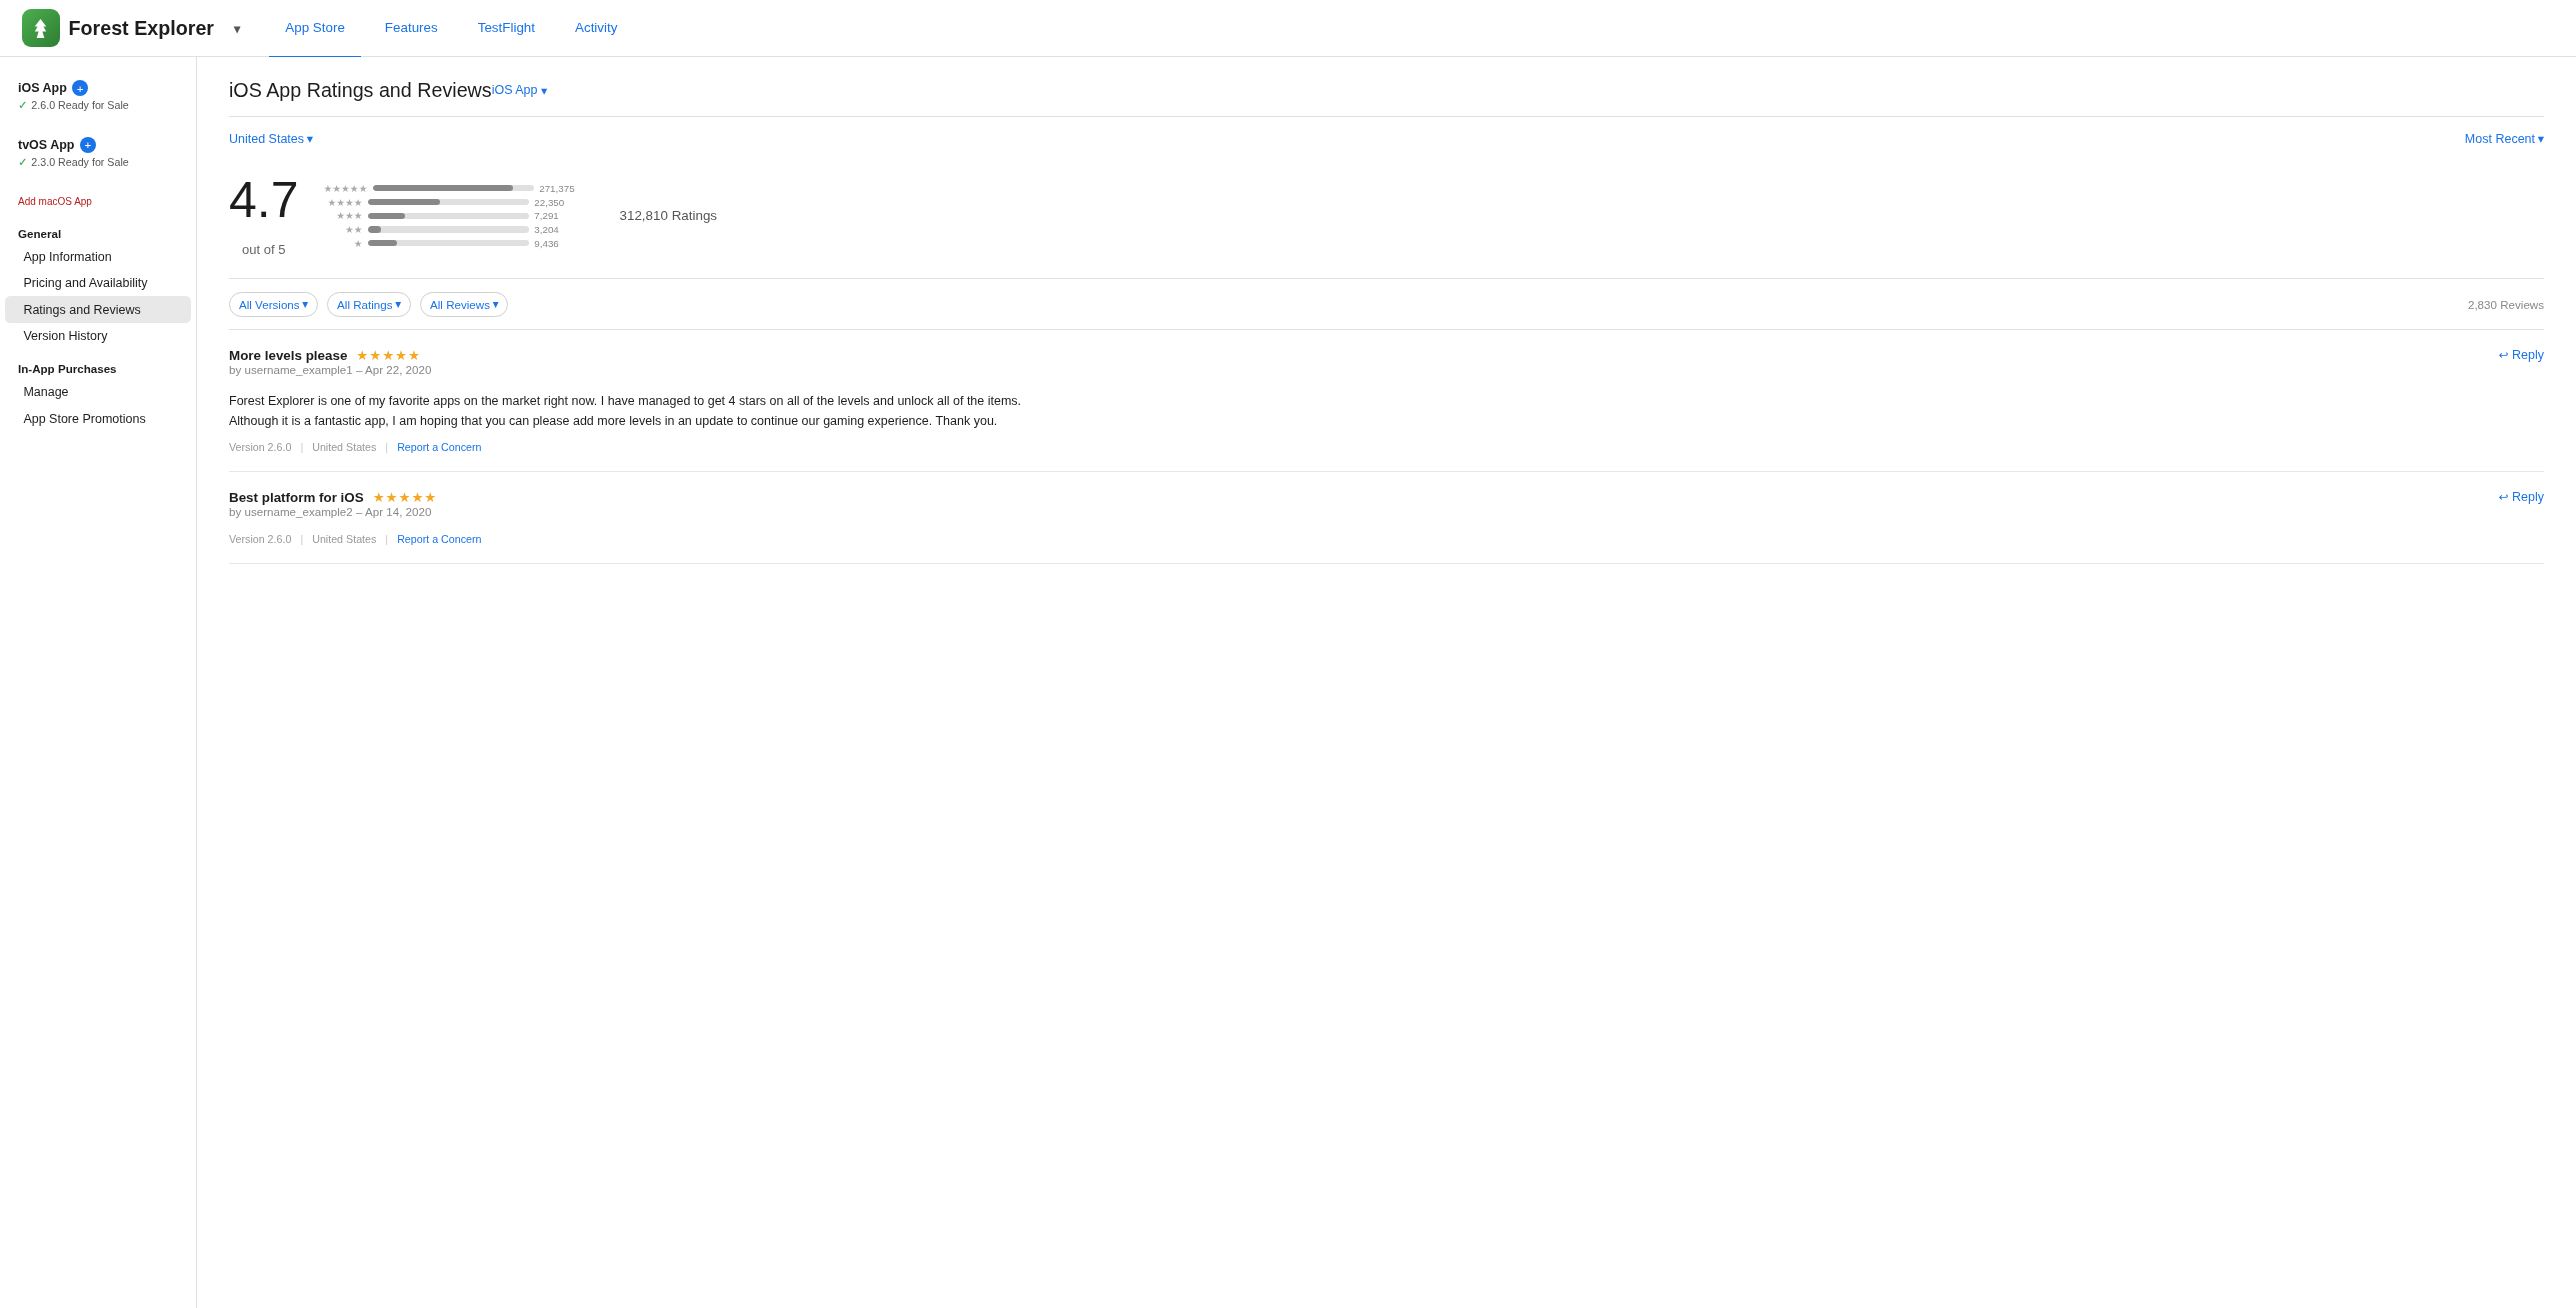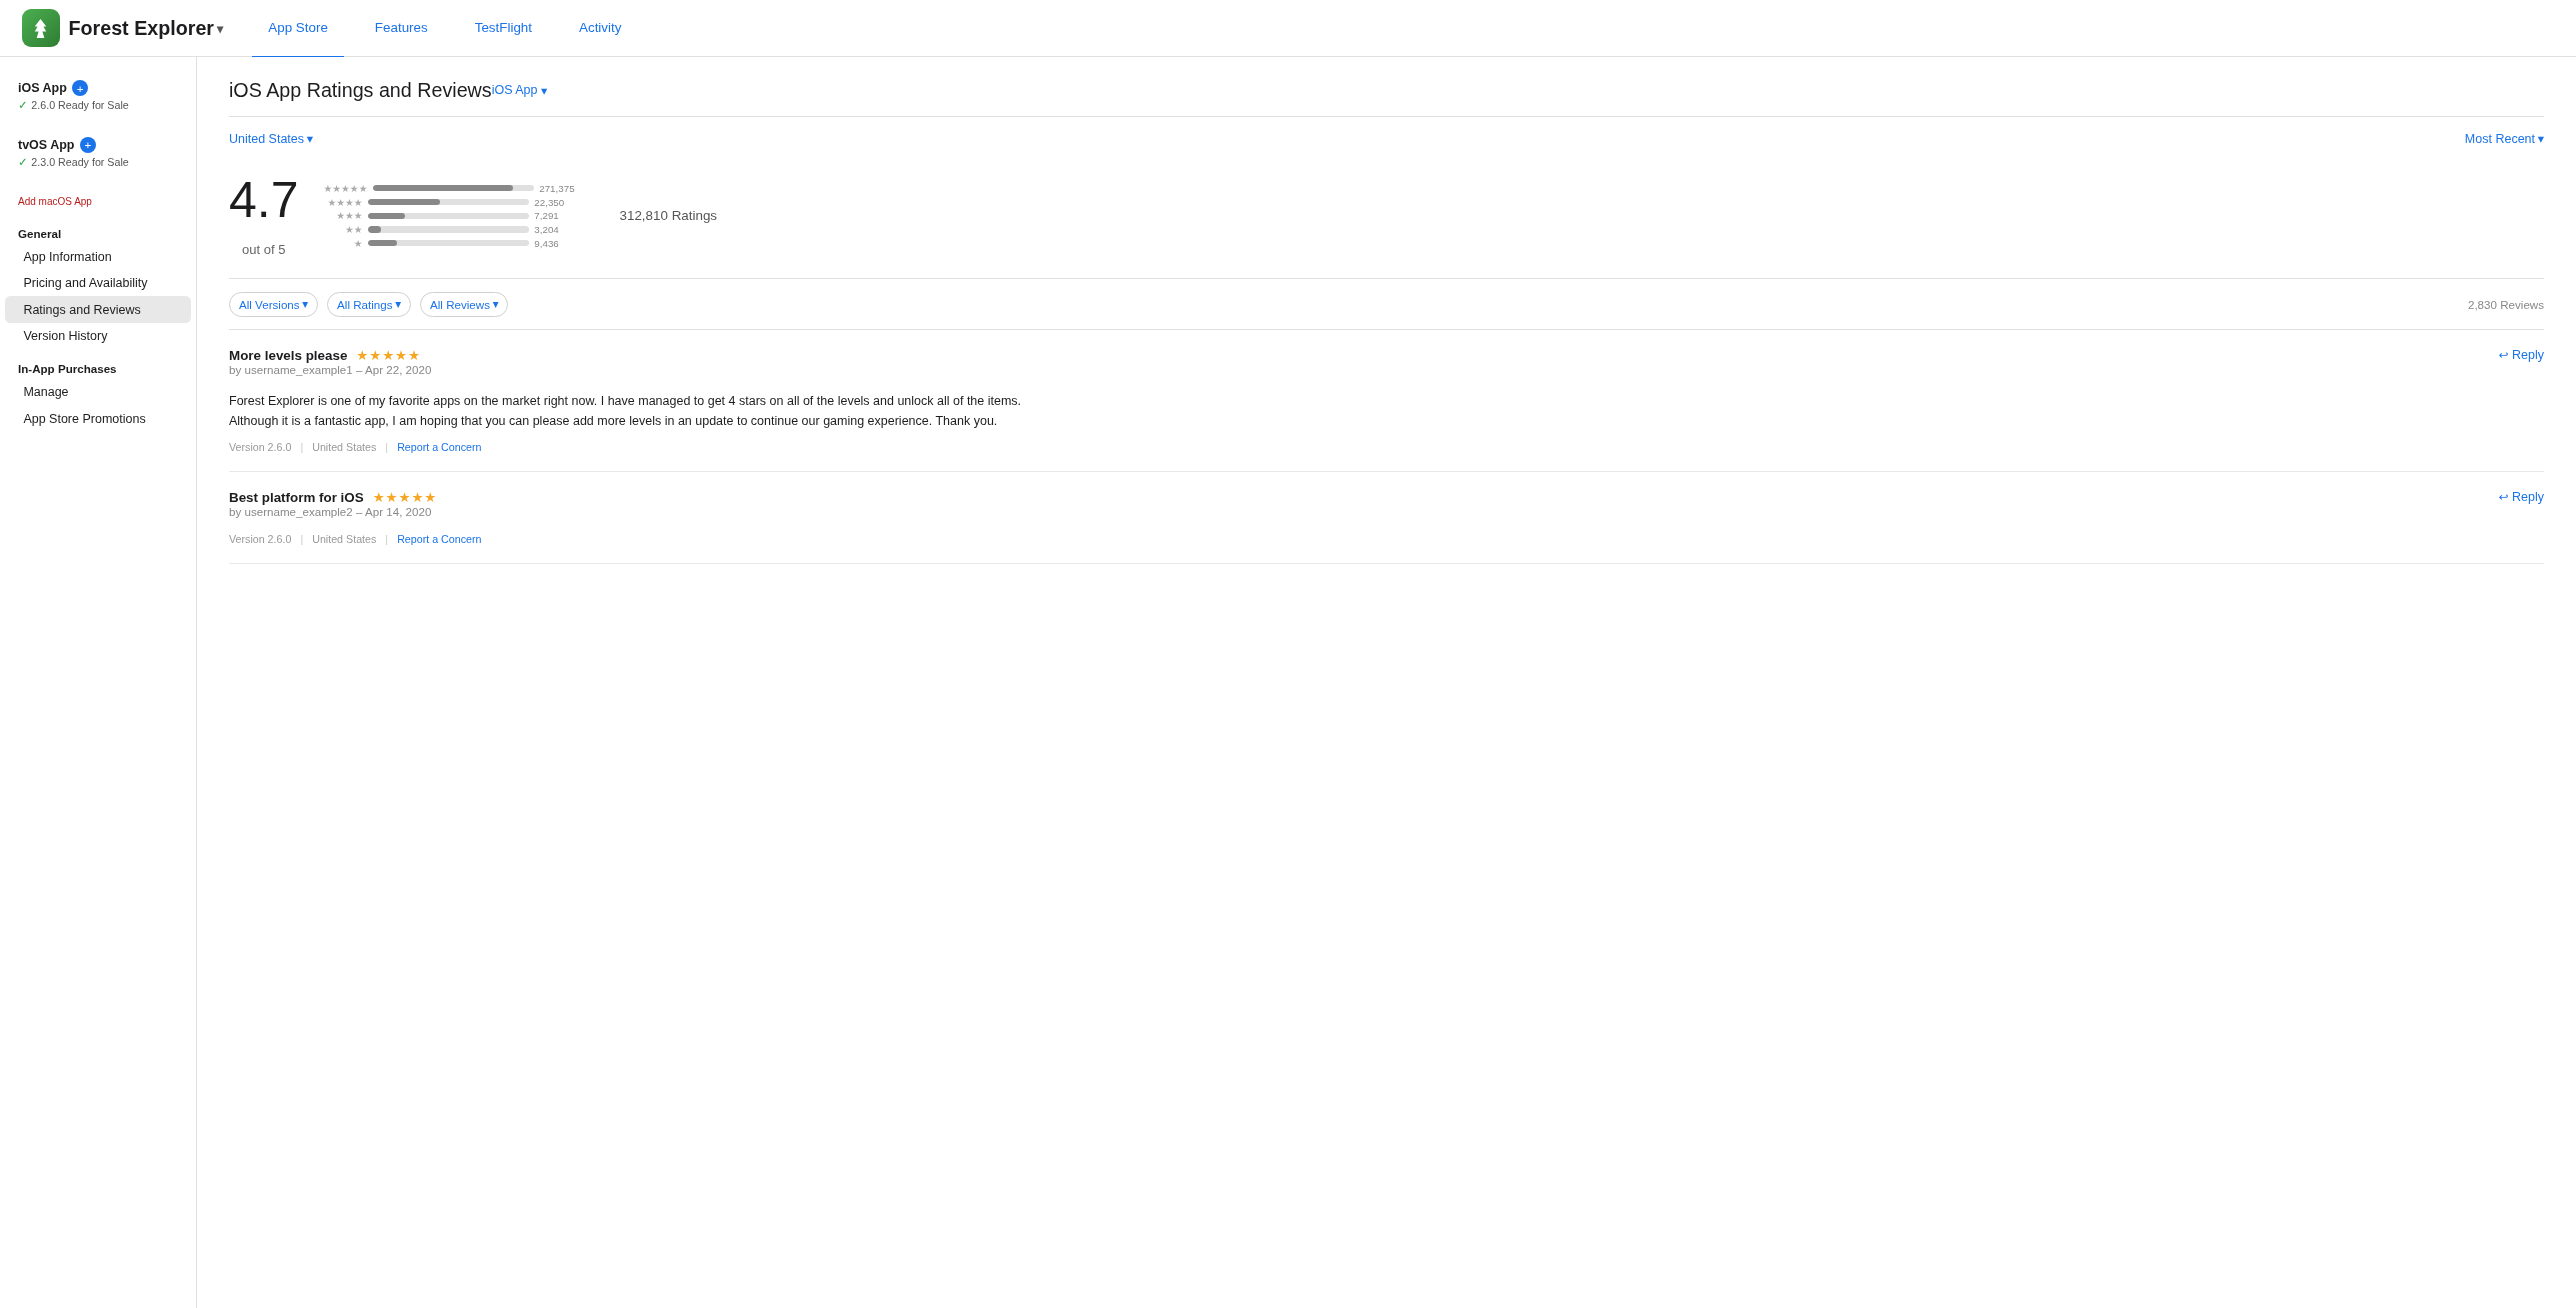--- a/index.html
+++ b/index.html
@@ -17,25 +17,25 @@
       width: 38px; height: 38px;
       background: linear-gradient(135deg, #4caf50, #2e7d32);
       border-radius: 9px;
       display: flex; align-items: center; justify-content: center;
       margin-right: 9px;
       flex-shrink: 0;
     }
     .app-logo svg { width: 23px; height: 23px; fill: #fff; }
     .app-title-nav {
       font-size: 19.7px; font-weight: 600; color: #1d1d1f;
-      display: flex; align-items: center; gap: 3px;
+      display: flex; align-items: center; gap: 20px;
       margin-right: 29px;
     }
     .app-title-nav .chevron { font-size: 12.5px; color: #555; }
-    .nav-links { display: flex; align-items: center; gap: 15px; }
+    .nav-links { display: flex; align-items: center; gap: 8px; }
     .nav-link {
       font-size: 13.4px; color: #1a73e8; text-decoration: none;
       padding: 0 16px; height: 57px;
       display: flex; align-items: center;
       border-bottom: 1.8px solid transparent;
       cursor: pointer;
     }
     .nav-link.active {
       color: #1a73e8;
       border-bottom: 1.8px solid #1a73e8;

